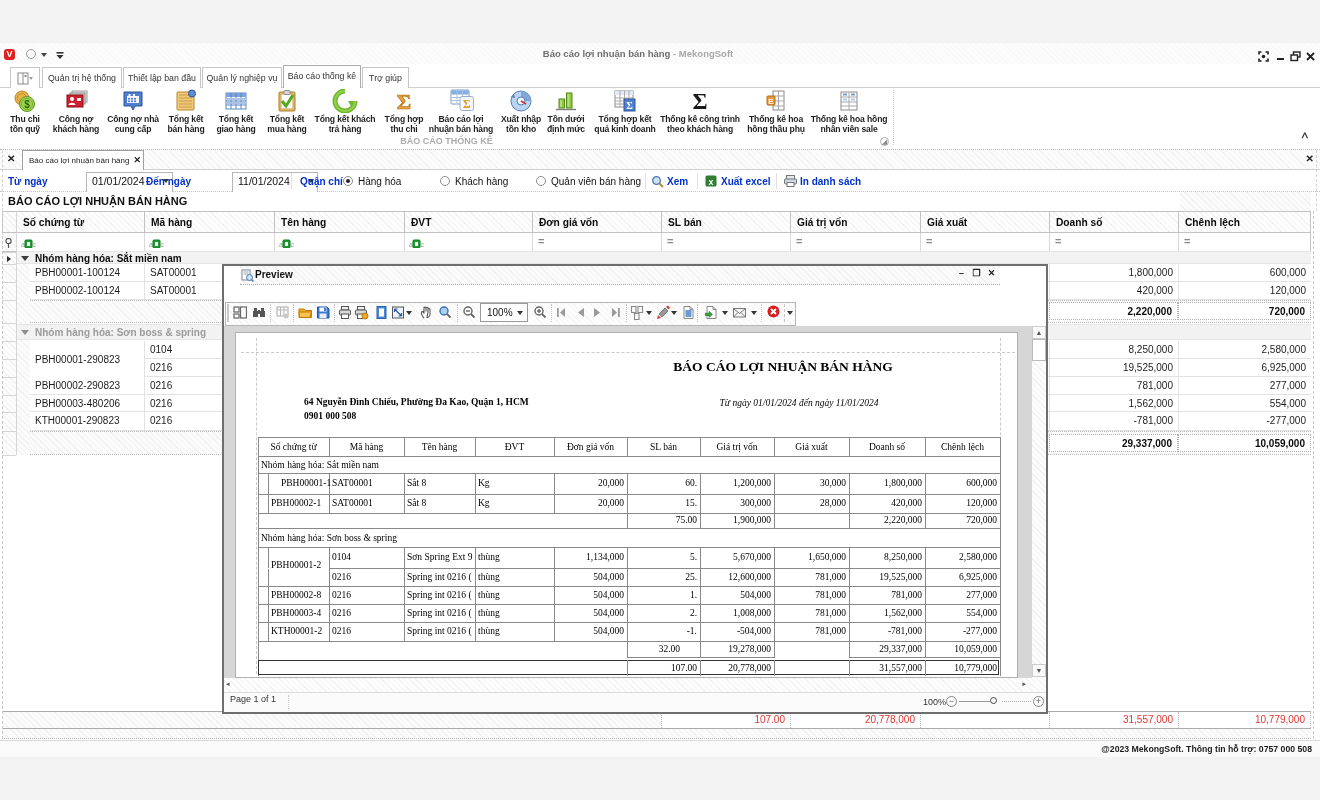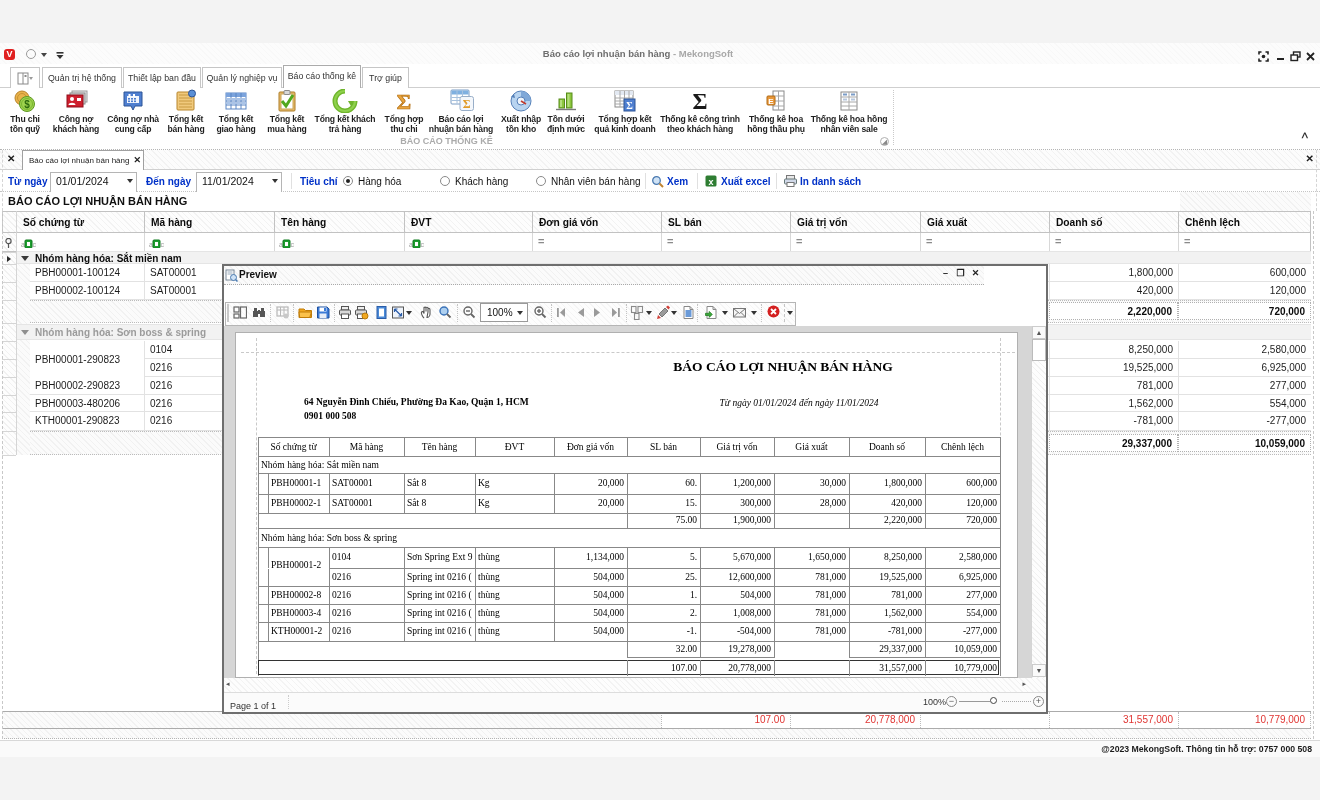--- a/index.html
+++ b/index.html
@@ -33,21 +33,21 @@
 #rcollapse { right:12px; top:131px; font-size:9px; color:#333; font-weight:bold; transform:scaleY(0.8); }
 
 #doctabs { left:0; top:150px; width:1320px; height:20px; background-color:#fcfcfc; background-image:repeating-linear-gradient(45deg, rgba(120,120,120,0.07) 0 1px, transparent 1px 4px); border-bottom:1px solid #d0d0d0;}
 #dt-x { left:7px; top:153px; font-size:10px; font-weight:bold; color:#1a1a1a; }
 #dt-tab { left:22px; top:150px; width:122px; height:20px; background:#fff; border:1px solid #a0a0a0; border-bottom:none; font-size:8px; color:#222; line-height:19px; padding-left:6px; white-space:nowrap; }
 #dt-tab b.x { font-weight:bold; font-size:9px; margin-left:4px; }
 #dt-x2 { right:6px; top:153px; font-size:10px; font-weight:bold; color:#1a1a1a; }
 
 #filterrow { left:0; top:170px; width:1320px; height:22px; background:#fff; border-bottom:1px dotted #c5c5c5; font-size:10px; }
 .flabel { position:absolute; top:176px; color:#0031c8; font-weight:bold; font-size:10px; }
-.combo { position:absolute; top:172px; height:24px; background:#fff; border:1px solid #b5b5b5; font-size:10.5px; color:#111; line-height:16px; padding-left:5px; }
+.combo { position:absolute; top:172px; height:24px; background:#fff; border:1px solid #b5b5b5; font-size:10.5px; color:#111; line-height:16px; padding-left:5px;margin-left:36px; }
 .combo .dd { position:absolute; right:3px; top:6px; }
 .vsep { position:absolute; top:173px; height:16px; border-left:1px solid #e0e0e0; }
 .radio { position:absolute; top:176px; width:10px; height:10px; border:1px solid #8a8a8a; border-radius:50%; background:#fff; }
 .radio.sel::after { content:""; position:absolute; left:2px; top:2px; width:4px; height:4px; background:#222; border-radius:50%; }
 .rlbl { position:absolute; top:176px; font-size:10px; color:#111; }
 .bluelink { position:absolute; top:176px; color:#0031c8; font-weight:bold; font-size:10px; }
 
 #titleband { left:0; top:192px; width:1320px; height:19px; background:#fff; }
 #titleband .t { position:absolute; left:8px; top:3px; font-size:11px; font-weight:bold; color:#101010; }
 #titleband .h { position:absolute; left:1180px; top:0; width:131px; height:19px; }
@@ -67,21 +67,21 @@
 .ficon { width:15px; height:9px; }
 .feq { top:26px; font-size:11px; color:#8a8a8a; font-weight:bold; line-height:9px; }
 .fsum { font-size:10px; font-weight:bold; color:#0a0a0a; text-align:right; padding:0 5px; height:18px; line-height:18px; border:1px dotted #b0b0b0; background:#fff; }
 
 #statusbar { left:0; top:740px; width:1320px; height:17px; background:#fafafa; border-top:1px solid #d8d8d8; font-size:8.7px; font-weight:bold; color:#1c1c1c; }
 #statusbar .sep { color:#bbb; font-weight:normal; padding:0 6px; }
 #statusbar .red { color:#e01818; }
 #bottomstrip { left:0; top:757px; width:1320px; height:43px; background:#f3f3f3; }
 
 #preview { left:222px; top:264px; width:826px; height:450px; background:#fff; border:2px solid #6e6e6e; }
-#pv-title { position:absolute; left:0; top:0; width:760px; height:19px; border-bottom:1px dotted #aaa; font-size:10px; font-weight:bold; color:#111; }
+#pv-title { position:absolute; left:16px; top:0; width:760px; height:19px; border-bottom:1px dotted #aaa; font-size:10px; font-weight:bold; color:#111; }
 #pv-title .btns { position:absolute; right:1px; top:2px; font-size:9px; color:#222; font-weight:bold; }
 #pv-title .btns span { display:inline-block; width:15px; text-align:center; }
 #pv-menu { position:absolute; left:0; top:20px; width:822px; height:17px; background:#fff; font-size:10px; color:#1a1a1a; }
 #pv-menu span { margin-right:8px; }
 #pv-toolbar { position:absolute; left:0px; top:35px; width:822px; height:25px; background:#fff; }
 #pv-tbbox { position:absolute; left:1px; top:1px; width:571px; height:24px; border:1px solid #b5b5b5; background-color:#fdfdfd; background-image:repeating-linear-gradient(45deg, rgba(120,120,120,0.06) 0 1px, transparent 1px 4px); }
 .ti { position:absolute; top:4px; }
 #pv-doc { position:absolute; left:0; top:60px; width:822px; height:352px; background:#d6d6d6; overflow:hidden; }
 #pv-page { position:absolute; left:11px; top:6px; width:783px; height:346px; background:#fff; border:1px solid #b0b0b0; font-family:"Liberation Serif", serif; color:#000; }
 #pv-vscroll { position:absolute; right:0; top:0; width:15px; height:352px; background-color:#fdfdfd; background-image:repeating-linear-gradient(45deg, rgba(120,120,120,0.09) 0 1px, transparent 1px 4px); border-left:1px solid #d5d5d5; }
@@ -293,27 +293,27 @@
 <div id="doctabs" class="abs"></div>
 <div id="dt-x" class="abs">✕</div>
 <div id="dt-tab" class="abs">Báo cáo lợi nhuận bán hàng<b class="x">✕</b></div>
 <div id="dt-x2" class="abs">✕</div>
 <div id="filterrow" class="abs"></div>
 <div class="flabel abs" style="left:8px;">Từ ngày</div>
 <div class="combo abs" style="left:50px; width:87px;">01/01/2024<span class="dd caret" style="border-top-color:#333;"></span></div>
 <div class="flabel abs" style="left:146px;">Đến ngày</div>
 <div class="combo abs" style="left:196px; width:86px;">11/01/2024<span class="dd caret" style="border-top-color:#333;"></span></div>
 <div class="vsep abs" style="left:291px;"></div>
-<div class="flabel abs" style="left:300px;">Tiêu chí</div>
+<div class="flabel abs" style="left:300px;">Quận chí</div>
 <div class="radio sel abs" style="left:343px;"></div>
 <div class="rlbl abs" style="left:358px;">Hàng hóa</div>
 <div class="radio abs" style="left:440px;"></div>
 <div class="rlbl abs" style="left:455px;">Khách hàng</div>
 <div class="radio abs" style="left:536px;"></div>
-<div class="rlbl abs" style="left:551px;">Nhân viên bán hàng</div>
+<div class="rlbl abs" style="left:551px;">Quản viên bán hàng</div>
 <div class="vsep abs" style="left:645px;"></div>
 <svg class="abs" style="left:651px; top:175px;" width="13" height="13" viewBox="0 0 13 13">
     <circle cx="5.5" cy="5.5" r="3.8" fill="#cfe2f5" stroke="#4a7ab0" stroke-width="1.3"></circle>
     <line x1="8.5" y1="8.5" x2="12" y2="12" stroke="#c08330" stroke-width="2"></line>
   </svg>
 <div class="bluelink abs" style="left:667px;">Xem</div>
 <div class="vsep abs" style="left:697px;"></div>
 <svg class="abs" style="left:705px; top:175px;" width="12" height="12" viewBox="0 0 12 12">
     <rect x="0.5" y="0.5" width="11" height="11" rx="1.5" fill="#2e7d32"></rect>
     <text x="6" y="9.5" font-size="9" font-weight="bold" fill="#fff" text-anchor="middle">x</text>
@@ -725,21 +725,21 @@
 <div class="pt-line" style="left:442px; top:36px; width:1px; height:40px;"></div>
 <div class="pt-line" style="left:442px; top:110px; width:1px; height:94px;"></div>
 <div class="pt-line" style="left:516px; top:36px; width:1px; height:40px;"></div>
 <div class="pt-line" style="left:516px; top:110px; width:1px; height:94px;"></div>
 <div class="pt-line" style="left:591px; top:36px; width:1px; height:40px;"></div>
 <div class="pt-line" style="left:591px; top:110px; width:1px; height:94px;"></div>
 <div class="pt-line" style="left:667px; top:36px; width:1px; height:40px;"></div>
 <div class="pt-line" style="left:667px; top:110px; width:1px; height:94px;"></div>
 <div class="pt-line" style="left:10px; top:36px; width:1px; height:40px;"></div>
 <div class="pt-line" style="left:10px; top:110px; width:1px; height:94px;"></div>
-<div class="pt-cell" style="left:13px; top:36px; width:57px; height:21px; line-height:21px;">PBH00001-1</div>
+<div class="pt-cell" style="left:23px; top:36px; width:57px; height:21px; line-height:21px;">PBH00001-1</div>
 <div class="pt-cell" style="left:74px; top:36px; width:70px; height:21px; line-height:21px;">SAT00001</div>
 <div class="pt-cell" style="left:149px; top:36px; width:66px; height:21px; line-height:21px;">Sắt 8</div>
 <div class="pt-cell" style="left:220px; top:36px; width:74px; height:21px; line-height:21px;">Kg</div>
 <div class="pt-cell num" style="left:298px; top:36px; width:68px; height:21px; line-height:21px;">20,000</div>
 <div class="pt-cell num" style="left:371px; top:36px; width:68px; height:21px; line-height:21px;">60.</div>
 <div class="pt-cell num" style="left:444px; top:36px; width:69px; height:21px; line-height:21px;">1,200,000</div>
 <div class="pt-cell num" style="left:518px; top:36px; width:70px; height:21px; line-height:21px;">30,000</div>
 <div class="pt-cell num" style="left:593px; top:36px; width:71px; height:21px; line-height:21px;">1,800,000</div>
 <div class="pt-cell num" style="left:669px; top:36px; width:70px; height:21px; line-height:21px;">600,000</div>
 <div class="pt-cell" style="left:13px; top:57px; width:57px; height:19px; line-height:19px;">PBH00002-1</div>
@@ -817,21 +817,21 @@
 <div class="pt-cell num" style="left:593px; top:76px; width:71px; height:15px; line-height:15px;">2,220,000</div>
 <div class="pt-cell num" style="left:669px; top:76px; width:70px; height:15px; line-height:15px;">720,000</div>
 <div class="pt-line" style="left:369px; top:204px; width:1px; height:17px;"></div>
 <div class="pt-line" style="left:442px; top:204px; width:1px; height:17px;"></div>
 <div class="pt-line" style="left:516px; top:204px; width:1px; height:17px;"></div>
 <div class="pt-line" style="left:591px; top:204px; width:1px; height:17px;"></div>
 <div class="pt-line" style="left:667px; top:204px; width:1px; height:17px;"></div>
 <div class="pt-line" style="left:742px; top:204px; width:1px; height:17px;"></div>
 <div class="pt-line" style="left:369px; top:220px; width:148px; height:1px;"></div>
 <div class="pt-line" style="left:591px; top:220px; width:152px; height:1px;"></div>
-<div class="pt-cell num" style="left:371px; top:204px; width:68px; height:16px; line-height:16px;">32.00</div>
+<div class="pt-cell num" style="left:354px; top:204px; width:68px; height:16px; line-height:16px;">32.00</div>
 <div class="pt-cell num" style="left:444px; top:204px; width:69px; height:16px; line-height:16px;">19,278,000</div>
 <div class="pt-cell num" style="left:593px; top:204px; width:71px; height:16px; line-height:16px;">29,337,000</div>
 <div class="pt-cell num" style="left:669px; top:204px; width:70px; height:16px; line-height:16px;">10,059,000</div>
 <div style="position:absolute; left:0px; top:223px; width:741px; height:15px; border:1px solid #333;"></div>
 <div class="pt-line" style="left:369px; top:223px; width:1px; height:16px;"></div>
 <div class="pt-line" style="left:442px; top:223px; width:1px; height:16px;"></div>
 <div class="pt-line" style="left:516px; top:223px; width:1px; height:16px;"></div>
 <div class="pt-line" style="left:591px; top:223px; width:1px; height:16px;"></div>
 <div class="pt-line" style="left:667px; top:223px; width:1px; height:16px;"></div>
 <div class="pt-cell num" style="left:371px; top:223px; width:68px; height:16px; line-height:16px;">107.00</div>
@@ -844,21 +844,21 @@
       <div style="position:absolute; top:0px; left:0px; width:14px; height:13px; background:#fafafa; border:1px solid #ccc; text-align:center; font-size:7px; color:#555; line-height:12px;">▲</div>
       <div style="position:absolute; top:13px; left:0px; width:14px; height:22px; background:#fff; border:1px solid #bbb;"></div>
       <div style="position:absolute; bottom:1px; left:0px; width:14px; height:13px; background:#fafafa; border:1px solid #ccc; text-align:center; font-size:7px; color:#555; line-height:12px;">▼</div>
     </div>
   </div>
   <div id="pv-hscroll">
     <div style="position:absolute; left:2px; top:2px; font-size:7px; color:#555;">◂</div>
     <div style="position:absolute; right:20px; top:2px; font-size:7px; color:#555;">▸</div>
   </div>
   <div id="pv-pagebar">
-    <div style="position:absolute; left:6px; top:8px;text-align:right;">Page 1 of 1</div>
+    <div style="position:absolute; left:6px; top:1px;text-align:right;">Page 1 of 1</div>
     <div style="position:absolute; left:64px; top:2px; height:14px; border-left:1px dotted #ccc;"></div>
     <div style="position:absolute; left:699px; top:4px;">100%</div>
     <div style="position:absolute; left:722px; top:3px; width:11px; height:11px; border:1px solid #888; border-radius:50%; text-align:center; line-height:9px; font-size:9px; color:#555;">−</div>
     <div style="position:absolute; left:735px; top:8px; width:31px; border-top:1px solid #999;"></div>
     <div style="position:absolute; left:766px; top:4px; width:7px; height:7px; border:1.5px solid #444; border-radius:50%; background:#fff;"></div>
     <div style="position:absolute; left:778px; top:8px; width:29px; border-top:1px dotted #aaa;"></div>
     <div style="position:absolute; left:809px; top:3px; width:11px; height:11px; border:1px solid #888; border-radius:50%; text-align:center; line-height:9px; font-size:9px; color:#555;">+</div>
   </div>
 </div>
 

